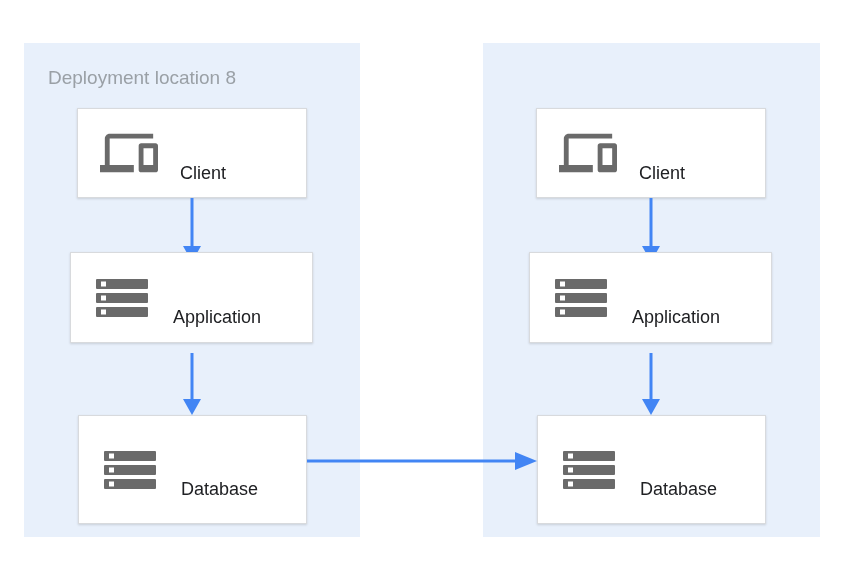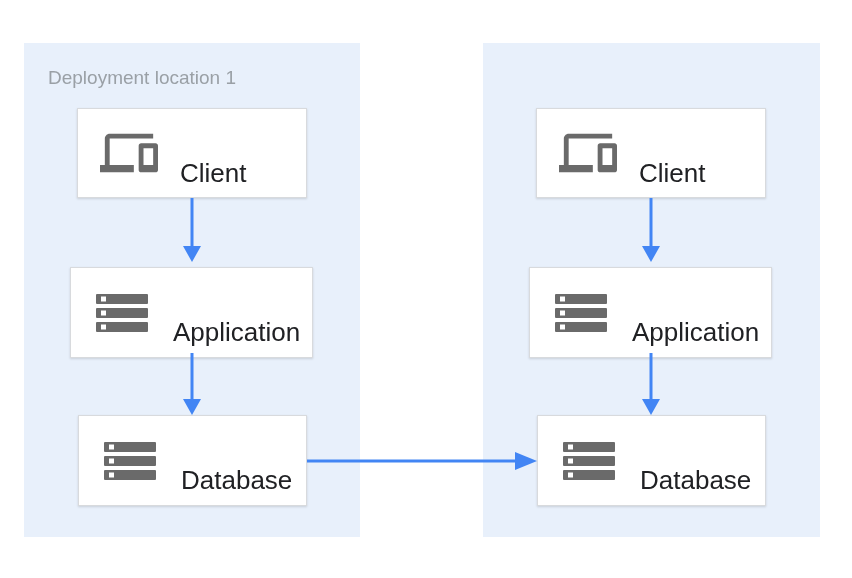--- a/index.html
+++ b/index.html
@@ -32,53 +32,53 @@
     position: absolute;
     background: var(--box-bg, #ffffff);
     border: 1px solid var(--box-border, #d8dadd);
     box-shadow: 0 1px 2px rgba(60,64,67,0.18);
     display: flex;
     align-items: center;
     box-sizing: border-box;
     padding-left: 22px;
   }
   .node-client      { left: 53px; top: 65px;  width: 230px; height: 90px; }
-  .node-application { left: 46px; top: 224px; width: 243px; height: 91px; }
-  .node-database    { left: 54px; top: 372px; width: 229px; height: 91px; }
+  .node-application { left: 46px; top: 209px; width: 243px; height: 91px; }
+  .node-database    { left: 54px; top: 372px; width: 229px; height: 109px; }
   .icon-wrap {
     width: 58px;
     display: flex;
     align-items: center;
     justify-content: center;
     flex: none;
   }
   .icon-wrap svg { display: block; }
   .icon-fill { fill: var(--icon, #6a6a6a); }
   .icon-hole { fill: #ffffff; }
   .node-label {
     margin-left: 22px;
-    font-size: 26px;
+    font-size: 18px;
     color: var(--label-text, #202124);
     white-space: nowrap;
     margin-top: 40px;
   }
   .arrow { position: absolute; }
   .arrow line    { stroke: var(--arrow, #4285f4); stroke-width: 3; }
   .arrow polygon { fill: var(--arrow, #4285f4); }
   .arrow-v-1 { left: 158px; top: 155px; }
   .arrow-v-2 { left: 158px; top: 310px; }
   .arrow-h   { left: 307px; top: 451px; }
 </style>
 </head>
 <body>
 
 <div class="canvas">
 
   <section class="panel panel-1">
-    <div class="panel-title">Deployment location 1</div>
+    <div class="panel-title">Deployment location 8</div>
 
     <div class="node node-client">
       <span class="icon-wrap">
         <svg viewBox="0 0 24 24" width="58" height="58" aria-hidden="true">
           <path class="icon-fill" d="M4 6h18V4H4c-1.1 0-2 .9-2 2v11H0v3h14v-3H4V6zm19 2h-6c-.55 0-1 .45-1 1v10c0 .55.45 1 1 1h6c.55 0 1-.45 1-1V9c0-.55-.45-1-1-1zm-1 9h-4v-7h4v7z"></path>
         </svg>
       </span>
       <span class="node-label">Client</span>
     </div>
 

